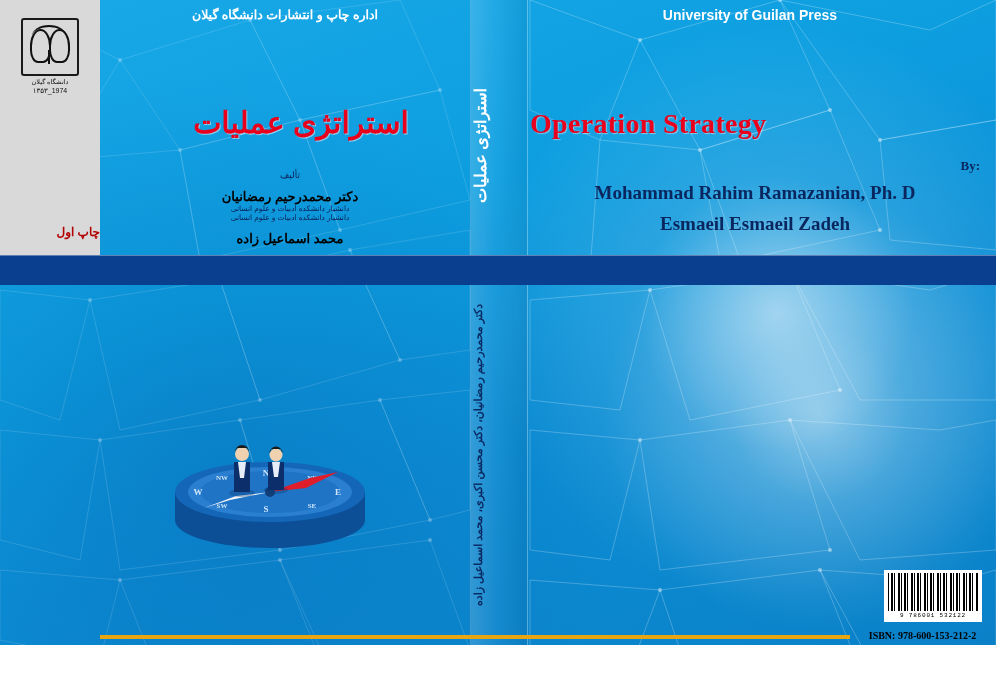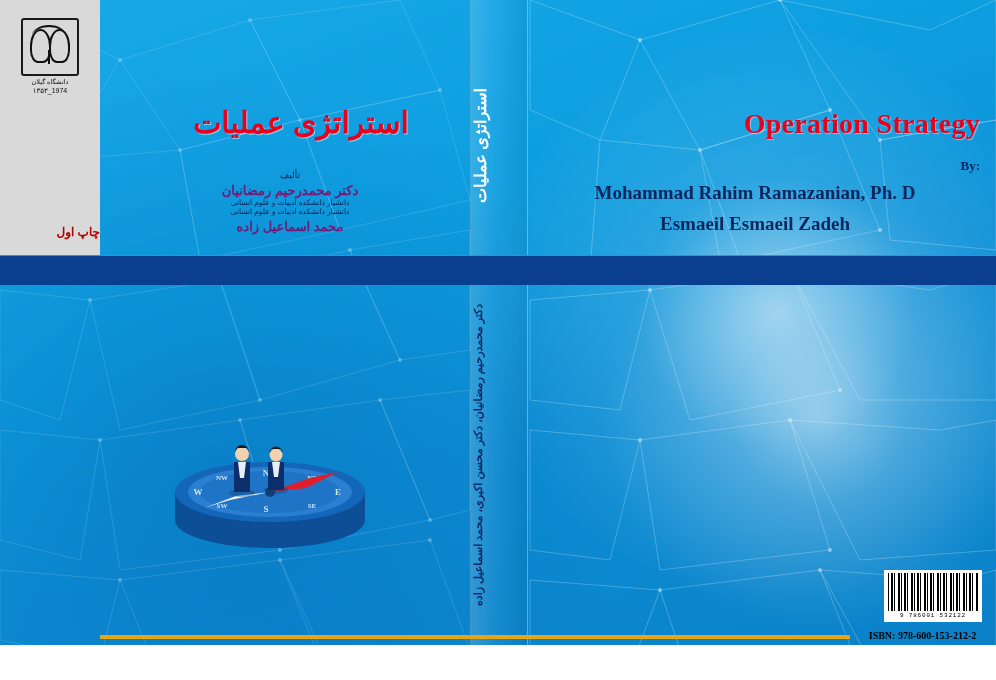--- a/index.html
+++ b/index.html
@@ -177,22 +177,22 @@
     color: #0b1f56;
   }
   .fa-byline {
     font-size: 9px;
     color: #0b1f56;
     margin-bottom: 2px;
   }
   .fa-author-name {
     font-size: 13px;
     font-weight: bold;
-    color: #701a75;
-    margin-top: 3px;
+    color: #000000;
+    margin-top: 9px;
   }
   .fa-author-aff {
     font-size: 7.5px;
     color: #0b1f56;
     margin-top: 0px;
   }
 
   
   .band {
     position: absolute;
@@ -221,21 +221,21 @@
     color: #ffffff;
     font-size: 14px;
     font-weight: bold;
   }
 
   
   .en-title {
     position: absolute;
     left: 530px; top: 108px;
     width: 450px;
-    text-align: right;
+    text-align: left;
     font-family: "Liberation Serif", serif;
     font-size: 28px;
     font-weight: bold;
     color: #e8001c;
     letter-spacing: 0.3px;
     text-shadow: 1px 1px 1px rgba(255,255,255,0.45);
   }
   .en-by {
     position: absolute;
     left: 530px; top: 158px;
@@ -430,20 +430,22 @@
     <div class="fa-author-aff">دانشیار دانشکده ادبیات و علوم انسانی</div>
     <div class="fa-author-name">محمد اسماعیل زاده</div>
   </div>
 
   <div class="spine">
     <div class="spine-title">استراتژی عملیات</div>
     <div class="spine-authors">دکتر محمدرحیم رمضانیان، دکتر محسن اکبری، محمد اسماعیل زاده</div>
   </div>
 
   <div class="band"></div>
+  <div class="band-left">اداره چاپ و انتشارات دانشگاه گیلان</div>
+  <div class="band-right">University of Guilan Press</div>
 
   <div class="en-title">Operation Strategy</div>
   <div class="en-by">By:</div>
   <div class="en-authors">
     <div class="en-author">Mohammad Rahim Ramazanian, Ph. D</div>
     <div class="en-author">Esmaeil Esmaeil Zadeh</div>
   </div>
 
   <svg class="compass" viewBox="0 0 220 160">
     <ellipse cx="110" cy="120" rx="95" ry="28" fill="#0c4f96"></ellipse>

